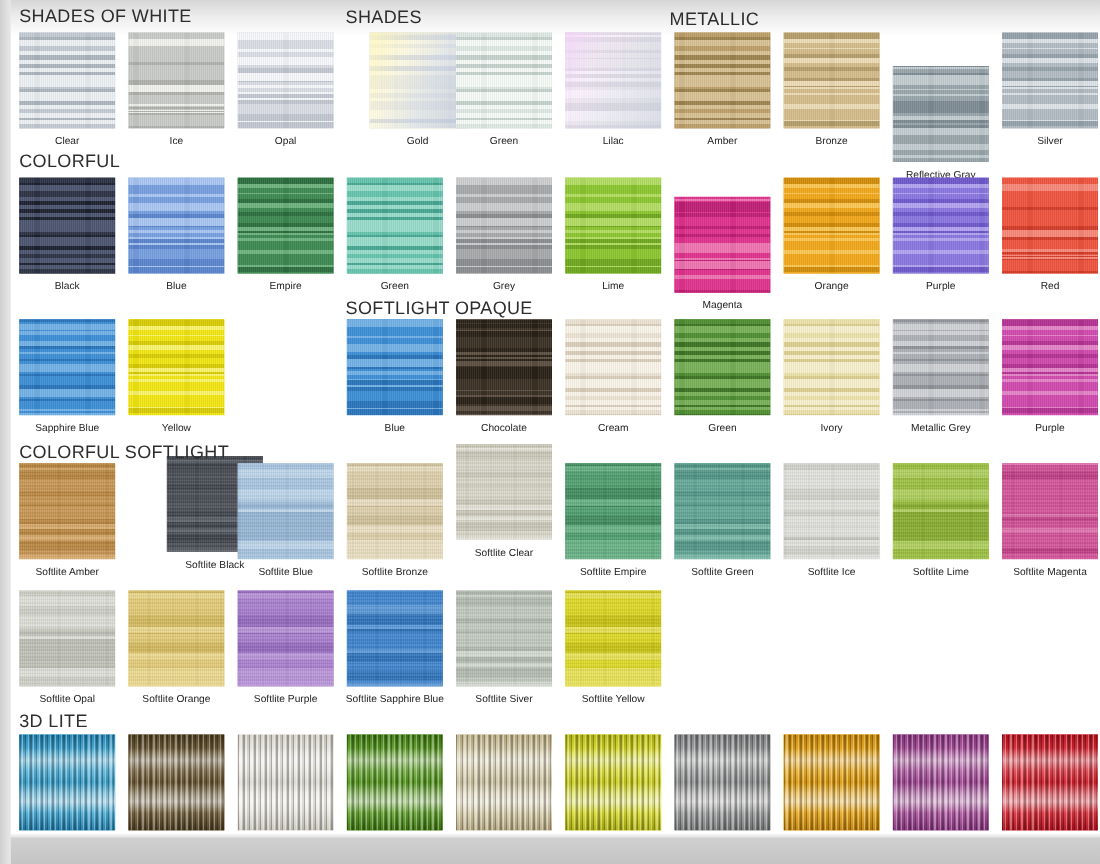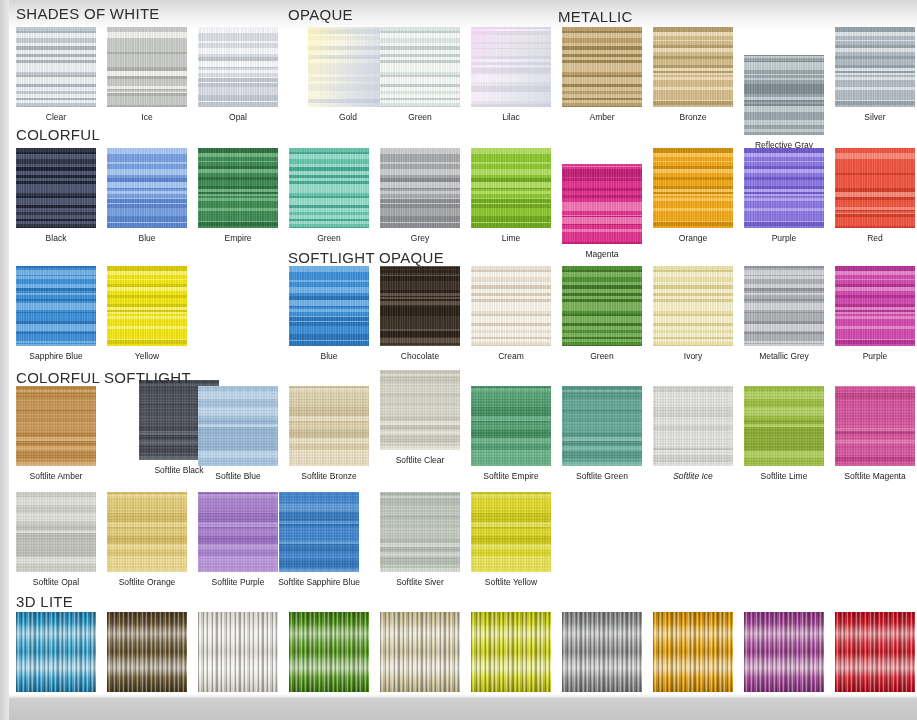--- a/index.html
+++ b/index.html
@@ -71,21 +71,21 @@
 </style>
 </head>
 <body>
 
 <div id="page">
   <div id="topfade"></div>
   <div id="gutter-left"></div>
   <div id="gutter-bottom"></div>
   <div id="headings-layer">
       <div class="heading" style="left: 16px; top: 5px;">SHADES OF WHITE</div>
-      <div class="heading" style="left: 288px; top: 6px;">OPAQUE</div>
+      <div class="heading" style="left: 288px; top: 6px;">SHADES</div>
       <div class="heading" style="left: 558px; top: 8px;">METALLIC</div>
       <div class="heading" style="left: 16px; top: 126px;">COLORFUL</div>
       <div class="heading" style="left: 288px; top: 249px;">SOFTLIGHT OPAQUE</div>
       <div class="heading" style="left: 16px; top: 369px;">COLORFUL SOFTLIGHT</div>
       <div class="heading" style="left: 16px; top: 593px;">3D LITE</div>
     </div>
   <div id="swatch-layer">
       <div class="swatch-cell" style="left: 16px; top: 27px;">
         <div class="swatch" title="SHADES OF WHITE — Clear" style="background-color: rgb(196, 203, 211);">
           <div class="tex" style="background-image: repeating-linear-gradient(to right, rgba(255, 255, 255, 0.07) 0px, rgba(255, 255, 255, 0.07) 0.765px, rgba(0, 0, 0, 0.05) 0.765px, rgba(0, 0, 0, 0.05) 1.7px), linear-gradient(rgb(196, 203, 211) 0%, rgb(196, 203, 211) 3.71%, rgb(196, 203, 211) 3.71%, rgb(196, 203, 211) 5.18%, rgb(174, 182, 191) 5.18%, rgb(174, 182, 191) 7.56%, rgb(238, 241, 244) 7.56%, rgb(238, 241, 244) 12.23%, rgb(238, 241, 244) 12.23%, rgb(238, 241, 244) 14.14%, rgb(196, 203, 211) 14.14%, rgb(196, 203, 211) 18.62%, rgb(196, 203, 211) 18.62%, rgb(196, 203, 211) 19.71%, rgb(238, 241, 244) 19.71%, rgb(238, 241, 244) 24.02%, rgb(174, 182, 191) 24.02%, rgb(174, 182, 191) 28.55%, rgb(238, 241, 244) 28.55%, rgb(238, 241, 244) 32.02%, rgb(238, 241, 244) 32.02%, rgb(238, 241, 244) 33.2%, rgb(174, 182, 191) 33.2%, rgb(174, 182, 191) 37.24%, rgb(238, 241, 244) 37.24%, rgb(238, 241, 244) 41.54%, rgb(174, 182, 191) 41.54%, rgb(174, 182, 191) 44.54%, rgb(238, 241, 244) 44.54%, rgb(238, 241, 244) 49.06%, rgb(238, 241, 244) 49.06%, rgb(238, 241, 244) 54.15%, rgb(238, 241, 244) 54.15%, rgb(238, 241, 244) 56.43%, rgb(196, 203, 211) 56.43%, rgb(196, 203, 211) 59.38%, rgb(174, 182, 191) 59.38%, rgb(174, 182, 191) 62.22%, rgb(238, 241, 244) 62.22%, rgb(238, 241, 244) 67.23%, rgb(238, 241, 244) 67.23%, rgb(238, 241, 244) 68.07%, rgb(238, 241, 244) 68.07%, rgb(238, 241, 244) 71.63%, rgb(174, 182, 191) 71.63%, rgb(174, 182, 191) 75.33%, rgb(238, 241, 244) 75.33%, rgb(238, 241, 244) 79.52%, rgb(196, 203, 211) 79.52%, rgb(196, 203, 211) 83.74%, rgb(238, 241, 244) 83.74%, rgb(238, 241, 244) 88.1%, rgb(238, 241, 244) 88.1%, rgb(238, 241, 244) 89.1%, rgb(174, 182, 191) 89.1%, rgb(174, 182, 191) 90.95%, rgb(238, 241, 244) 90.95%, rgb(238, 241, 244) 94.92%, rgb(196, 203, 211) 94.92%, rgb(196, 203, 211) 96.68%, rgb(196, 203, 211) 96.68%, rgb(196, 203, 211) 99.11%, rgb(174, 182, 191) 99.11%, rgb(174, 182, 191) 100%);"></div>
@@ -295,21 +295,21 @@
           <div class="tex" style="background-image: repeating-linear-gradient(to right, rgba(255, 255, 255, 0.055) 0px, rgba(255, 255, 255, 0.055) 0.72px, rgba(0, 0, 0, 0.043) 0.72px, rgba(0, 0, 0, 0.043) 1.6px), repeating-linear-gradient(rgba(255, 255, 255, 0.07) 0px, rgba(255, 255, 255, 0.07) 1.4px, rgba(0, 0, 0, 0.035) 1.4px, rgba(0, 0, 0, 0.035) 2.8px), linear-gradient(rgb(63, 138, 93) 0%, rgb(63, 138, 93) 3.12%, rgb(103, 177, 133) 3.12%, rgb(103, 177, 133) 7.67%, rgb(79, 158, 111) 7.67%, rgb(79, 158, 111) 17.1%, rgb(79, 158, 111) 17.1%, rgb(79, 158, 111) 25.94%, rgb(63, 138, 93) 25.94%, rgb(63, 138, 93) 32.53%, rgb(63, 138, 93) 32.53%, rgb(63, 138, 93) 37.62%, rgb(103, 177, 133) 37.62%, rgb(103, 177, 133) 44.11%, rgb(63, 138, 93) 44.11%, rgb(63, 138, 93) 45.64%, rgb(79, 158, 111) 45.64%, rgb(79, 158, 111) 55.31%, rgb(63, 138, 93) 55.31%, rgb(63, 138, 93) 63.36%, rgb(63, 138, 93) 63.36%, rgb(63, 138, 93) 64.75%, rgb(103, 177, 133) 64.75%, rgb(103, 177, 133) 72.93%, rgb(79, 158, 111) 72.93%, rgb(79, 158, 111) 80.44%, rgb(103, 177, 133) 80.44%, rgb(103, 177, 133) 89.62%, rgb(103, 177, 133) 89.62%, rgb(103, 177, 133) 93.22%, rgb(103, 177, 133) 93.22%, rgb(103, 177, 133) 100%);"></div>
         </div>
         <div class="caption wide">Softlite Empire</div>
       </div>
       <div class="swatch-cell" style="left: 562px; top: 386px;">
         <div class="swatch" title="COLORFUL SOFTLIGHT — Softlite Green" style="background-color: rgb(99, 168, 151);">
           <div class="tex" style="background-image: repeating-linear-gradient(to right, rgba(255, 255, 255, 0.055) 0px, rgba(255, 255, 255, 0.055) 0.72px, rgba(0, 0, 0, 0.043) 0.72px, rgba(0, 0, 0, 0.043) 1.6px), repeating-linear-gradient(rgba(255, 255, 255, 0.07) 0px, rgba(255, 255, 255, 0.07) 1.4px, rgba(0, 0, 0, 0.035) 1.4px, rgba(0, 0, 0, 0.035) 2.8px), linear-gradient(rgb(81, 149, 133) 0%, rgb(81, 149, 133) 4.6%, rgb(123, 186, 169) 4.6%, rgb(123, 186, 169) 7.22%, rgb(81, 149, 133) 7.22%, rgb(81, 149, 133) 16.07%, rgb(99, 168, 151) 16.07%, rgb(99, 168, 151) 17.16%, rgb(99, 168, 151) 17.16%, rgb(99, 168, 151) 23.9%, rgb(99, 168, 151) 23.9%, rgb(99, 168, 151) 28.86%, rgb(81, 149, 133) 28.86%, rgb(81, 149, 133) 34.35%, rgb(99, 168, 151) 34.35%, rgb(99, 168, 151) 42.14%, rgb(81, 149, 133) 42.14%, rgb(81, 149, 133) 44.11%, rgb(99, 168, 151) 44.11%, rgb(99, 168, 151) 46.92%, rgb(99, 168, 151) 46.92%, rgb(99, 168, 151) 55.67%, rgb(99, 168, 151) 55.67%, rgb(99, 168, 151) 58.57%, rgb(81, 149, 133) 58.57%, rgb(81, 149, 133) 63.62%, rgb(123, 186, 169) 63.62%, rgb(123, 186, 169) 67.24%, rgb(123, 186, 169) 67.24%, rgb(123, 186, 169) 68.99%, rgb(81, 149, 133) 68.99%, rgb(81, 149, 133) 75.19%, rgb(123, 186, 169) 75.19%, rgb(123, 186, 169) 79.61%, rgb(99, 168, 151) 79.61%, rgb(99, 168, 151) 81.13%, rgb(81, 149, 133) 81.13%, rgb(81, 149, 133) 90.4%, rgb(99, 168, 151) 90.4%, rgb(99, 168, 151) 95.53%, rgb(123, 186, 169) 95.53%, rgb(123, 186, 169) 100%);"></div>
         </div>
         <div class="caption">Softlite Green</div>
       </div>
-      <div class="swatch-cell" style="left: 653px; top: 386px; font-style: italic;">
+      <div class="swatch-cell" style="left: 653px; top: 386px;">
         <div class="swatch" title="COLORFUL SOFTLIGHT — Softlite Ice" style="background-color: rgb(211, 212, 206);">
           <div class="tex" style="background-image: repeating-linear-gradient(to right, rgba(255, 255, 255, 0.055) 0px, rgba(255, 255, 255, 0.055) 0.72px, rgba(0, 0, 0, 0.043) 0.72px, rgba(0, 0, 0, 0.043) 1.6px), repeating-linear-gradient(rgba(255, 255, 255, 0.07) 0px, rgba(255, 255, 255, 0.07) 1.4px, rgba(0, 0, 0, 0.035) 1.4px, rgba(0, 0, 0, 0.035) 2.8px), linear-gradient(rgb(211, 212, 206) 0%, rgb(211, 212, 206) 7.55%, rgb(226, 227, 222) 7.55%, rgb(226, 227, 222) 15.3%, rgb(226, 227, 222) 15.3%, rgb(226, 227, 222) 23.02%, rgb(226, 227, 222) 23.02%, rgb(226, 227, 222) 26.58%, rgb(211, 212, 206) 26.58%, rgb(211, 212, 206) 33.65%, rgb(211, 212, 206) 33.65%, rgb(211, 212, 206) 38.33%, rgb(226, 227, 222) 38.33%, rgb(226, 227, 222) 41.83%, rgb(226, 227, 222) 41.83%, rgb(226, 227, 222) 44.13%, rgb(226, 227, 222) 44.13%, rgb(226, 227, 222) 48.69%, rgb(211, 212, 206) 48.69%, rgb(211, 212, 206) 50.04%, rgb(211, 212, 206) 50.04%, rgb(211, 212, 206) 55.5%, rgb(226, 227, 222) 55.5%, rgb(226, 227, 222) 56.84%, rgb(226, 227, 222) 56.84%, rgb(226, 227, 222) 65.96%, rgb(211, 212, 206) 65.96%, rgb(211, 212, 206) 67.49%, rgb(226, 227, 222) 67.49%, rgb(226, 227, 222) 74.55%, rgb(226, 227, 222) 74.55%, rgb(226, 227, 222) 77.34%, rgb(195, 196, 189) 77.34%, rgb(195, 196, 189) 79.86%, rgb(226, 227, 222) 79.86%, rgb(226, 227, 222) 86.55%, rgb(211, 212, 206) 86.55%, rgb(211, 212, 206) 89.94%, rgb(211, 212, 206) 89.94%, rgb(211, 212, 206) 92.36%, rgb(211, 212, 206) 92.36%, rgb(211, 212, 206) 95.59%, rgb(226, 227, 222) 95.59%, rgb(226, 227, 222) 100%);"></div>
         </div>
         <div class="caption">Softlite Ice</div>
       </div>
       <div class="swatch-cell" style="left: 744px; top: 386px;">
         <div class="swatch" title="COLORFUL SOFTLIGHT — Softlite Lime" style="background-color: rgb(155, 192, 64);">
           <div class="tex" style="background-image: repeating-linear-gradient(to right, rgba(255, 255, 255, 0.055) 0px, rgba(255, 255, 255, 0.055) 0.72px, rgba(0, 0, 0, 0.043) 0.72px, rgba(0, 0, 0, 0.043) 1.6px), repeating-linear-gradient(rgba(255, 255, 255, 0.07) 0px, rgba(255, 255, 255, 0.07) 1.4px, rgba(0, 0, 0, 0.035) 1.4px, rgba(0, 0, 0, 0.035) 2.8px), linear-gradient(rgb(155, 192, 64) 0%, rgb(155, 192, 64) 6.07%, rgb(175, 207, 94) 6.07%, rgb(175, 207, 94) 15.76%, rgb(155, 192, 64) 15.76%, rgb(155, 192, 64) 24.04%, rgb(155, 192, 64) 24.04%, rgb(155, 192, 64) 26.37%, rgb(175, 207, 94) 26.37%, rgb(175, 207, 94) 33.28%, rgb(175, 207, 94) 33.28%, rgb(175, 207, 94) 38.09%, rgb(155, 192, 64) 38.09%, rgb(155, 192, 64) 42.59%, rgb(136, 172, 47) 42.59%, rgb(136, 172, 47) 47.64%, rgb(175, 207, 94) 47.64%, rgb(175, 207, 94) 50.9%, rgb(136, 172, 47) 50.9%, rgb(136, 172, 47) 57.48%, rgb(136, 172, 47) 57.48%, rgb(136, 172, 47) 64.58%, rgb(136, 172, 47) 64.58%, rgb(136, 172, 47) 71.21%, rgb(136, 172, 47) 71.21%, rgb(136, 172, 47) 73.79%, rgb(136, 172, 47) 73.79%, rgb(136, 172, 47) 80.87%, rgb(175, 207, 94) 80.87%, rgb(175, 207, 94) 89.77%, rgb(155, 192, 64) 89.77%, rgb(155, 192, 64) 94.27%, rgb(155, 192, 64) 94.27%, rgb(155, 192, 64) 100%);"></div>
         </div>
         <div class="caption">Softlite Lime</div>
@@ -331,21 +331,21 @@
           <div class="tex" style="background-image: repeating-linear-gradient(to right, rgba(255, 255, 255, 0.055) 0px, rgba(255, 255, 255, 0.055) 0.72px, rgba(0, 0, 0, 0.043) 0.72px, rgba(0, 0, 0, 0.043) 1.6px), repeating-linear-gradient(rgba(255, 255, 255, 0.07) 0px, rgba(255, 255, 255, 0.07) 1.4px, rgba(0, 0, 0, 0.035) 1.4px, rgba(0, 0, 0, 0.035) 2.8px), linear-gradient(rgb(212, 186, 96) 0%, rgb(212, 186, 96) 3.12%, rgb(236, 217, 143) 3.12%, rgb(236, 217, 143) 7.67%, rgb(226, 202, 118) 7.67%, rgb(226, 202, 118) 17.1%, rgb(226, 202, 118) 17.1%, rgb(226, 202, 118) 25.94%, rgb(212, 186, 96) 25.94%, rgb(212, 186, 96) 32.53%, rgb(212, 186, 96) 32.53%, rgb(212, 186, 96) 37.62%, rgb(236, 217, 143) 37.62%, rgb(236, 217, 143) 44.11%, rgb(212, 186, 96) 44.11%, rgb(212, 186, 96) 45.64%, rgb(226, 202, 118) 45.64%, rgb(226, 202, 118) 55.31%, rgb(212, 186, 96) 55.31%, rgb(212, 186, 96) 63.36%, rgb(212, 186, 96) 63.36%, rgb(212, 186, 96) 64.75%, rgb(236, 217, 143) 64.75%, rgb(236, 217, 143) 72.93%, rgb(226, 202, 118) 72.93%, rgb(226, 202, 118) 80.44%, rgb(236, 217, 143) 80.44%, rgb(236, 217, 143) 89.62%, rgb(236, 217, 143) 89.62%, rgb(236, 217, 143) 93.22%, rgb(236, 217, 143) 93.22%, rgb(236, 217, 143) 100%);"></div>
         </div>
         <div class="caption wide">Softlite Orange</div>
       </div>
       <div class="swatch-cell" style="left: 198px; top: 492px;">
         <div class="swatch" title="COLORFUL SOFTLIGHT — Softlite Purple" style="background-color: rgb(168, 127, 206);">
           <div class="tex" style="background-image: repeating-linear-gradient(to right, rgba(255, 255, 255, 0.055) 0px, rgba(255, 255, 255, 0.055) 0.72px, rgba(0, 0, 0, 0.043) 0.72px, rgba(0, 0, 0, 0.043) 1.6px), repeating-linear-gradient(rgba(255, 255, 255, 0.07) 0px, rgba(255, 255, 255, 0.07) 1.4px, rgba(0, 0, 0, 0.035) 1.4px, rgba(0, 0, 0, 0.035) 2.8px), linear-gradient(rgb(150, 107, 190) 0%, rgb(150, 107, 190) 3.12%, rgb(185, 149, 217) 3.12%, rgb(185, 149, 217) 7.67%, rgb(168, 127, 206) 7.67%, rgb(168, 127, 206) 17.1%, rgb(168, 127, 206) 17.1%, rgb(168, 127, 206) 25.94%, rgb(150, 107, 190) 25.94%, rgb(150, 107, 190) 32.53%, rgb(150, 107, 190) 32.53%, rgb(150, 107, 190) 37.62%, rgb(185, 149, 217) 37.62%, rgb(185, 149, 217) 44.11%, rgb(150, 107, 190) 44.11%, rgb(150, 107, 190) 45.64%, rgb(168, 127, 206) 45.64%, rgb(168, 127, 206) 55.31%, rgb(150, 107, 190) 55.31%, rgb(150, 107, 190) 63.36%, rgb(150, 107, 190) 63.36%, rgb(150, 107, 190) 64.75%, rgb(185, 149, 217) 64.75%, rgb(185, 149, 217) 72.93%, rgb(168, 127, 206) 72.93%, rgb(168, 127, 206) 80.44%, rgb(185, 149, 217) 80.44%, rgb(185, 149, 217) 89.62%, rgb(185, 149, 217) 89.62%, rgb(185, 149, 217) 93.22%, rgb(185, 149, 217) 93.22%, rgb(185, 149, 217) 100%);"></div>
         </div>
         <div class="caption wide">Softlite Purple</div>
       </div>
-      <div class="swatch-cell" style="left: 279px; top: 492px;">
+      <div class="swatch-cell" style="left: 289px; top: 492px;">
         <div class="swatch" title="COLORFUL SOFTLIGHT — Softlite Sapphire Blue" style="background-color: rgb(63, 132, 205);">
           <div class="tex" style="background-image: repeating-linear-gradient(to right, rgba(255, 255, 255, 0.055) 0px, rgba(255, 255, 255, 0.055) 0.72px, rgba(0, 0, 0, 0.043) 0.72px, rgba(0, 0, 0, 0.043) 1.6px), repeating-linear-gradient(rgba(255, 255, 255, 0.07) 0px, rgba(255, 255, 255, 0.07) 1.4px, rgba(0, 0, 0, 0.035) 1.4px, rgba(0, 0, 0, 0.035) 2.8px), linear-gradient(rgb(63, 132, 205) 0%, rgb(63, 132, 205) 1.78%, rgb(63, 132, 205) 1.78%, rgb(63, 132, 205) 10.88%, rgb(63, 132, 205) 10.88%, rgb(63, 132, 205) 15.3%, rgb(91, 153, 216) 15.3%, rgb(91, 153, 216) 24.45%, rgb(47, 115, 186) 24.45%, rgb(47, 115, 186) 29.9%, rgb(47, 115, 186) 29.9%, rgb(47, 115, 186) 35.97%, rgb(91, 153, 216) 35.97%, rgb(91, 153, 216) 40.42%, rgb(47, 115, 186) 40.42%, rgb(47, 115, 186) 43.14%, rgb(63, 132, 205) 43.14%, rgb(63, 132, 205) 52.78%, rgb(63, 132, 205) 52.78%, rgb(63, 132, 205) 61.44%, rgb(91, 153, 216) 61.44%, rgb(91, 153, 216) 65.34%, rgb(47, 115, 186) 65.34%, rgb(47, 115, 186) 74.46%, rgb(63, 132, 205) 74.46%, rgb(63, 132, 205) 81.25%, rgb(63, 132, 205) 81.25%, rgb(63, 132, 205) 84.25%, rgb(47, 115, 186) 84.25%, rgb(47, 115, 186) 91.78%, rgb(47, 115, 186) 91.78%, rgb(47, 115, 186) 93.61%, rgb(63, 132, 205) 93.61%, rgb(63, 132, 205) 96.62%, rgb(91, 153, 216) 96.62%, rgb(91, 153, 216) 100%);"></div>
         </div>
         <div class="caption wide">Softlite Sapphire Blue</div>
       </div>
       <div class="swatch-cell" style="left: 380px; top: 492px;">
         <div class="swatch" title="COLORFUL SOFTLIGHT — Softlite Siver" style="background-color: rgb(195, 202, 192);">
           <div class="tex" style="background-image: repeating-linear-gradient(to right, rgba(255, 255, 255, 0.055) 0px, rgba(255, 255, 255, 0.055) 0.72px, rgba(0, 0, 0, 0.043) 0.72px, rgba(0, 0, 0, 0.043) 1.6px), repeating-linear-gradient(rgba(255, 255, 255, 0.07) 0px, rgba(255, 255, 255, 0.07) 1.4px, rgba(0, 0, 0, 0.035) 1.4px, rgba(0, 0, 0, 0.035) 2.8px), linear-gradient(rgb(178, 186, 176) 0%, rgb(178, 186, 176) 4.6%, rgb(211, 217, 209) 4.6%, rgb(211, 217, 209) 7.22%, rgb(178, 186, 176) 7.22%, rgb(178, 186, 176) 16.07%, rgb(195, 202, 192) 16.07%, rgb(195, 202, 192) 17.16%, rgb(195, 202, 192) 17.16%, rgb(195, 202, 192) 23.9%, rgb(195, 202, 192) 23.9%, rgb(195, 202, 192) 28.86%, rgb(178, 186, 176) 28.86%, rgb(178, 186, 176) 34.35%, rgb(195, 202, 192) 34.35%, rgb(195, 202, 192) 42.14%, rgb(178, 186, 176) 42.14%, rgb(178, 186, 176) 44.11%, rgb(195, 202, 192) 44.11%, rgb(195, 202, 192) 46.92%, rgb(195, 202, 192) 46.92%, rgb(195, 202, 192) 55.67%, rgb(195, 202, 192) 55.67%, rgb(195, 202, 192) 58.57%, rgb(178, 186, 176) 58.57%, rgb(178, 186, 176) 63.62%, rgb(211, 217, 209) 63.62%, rgb(211, 217, 209) 67.24%, rgb(211, 217, 209) 67.24%, rgb(211, 217, 209) 68.99%, rgb(178, 186, 176) 68.99%, rgb(178, 186, 176) 75.19%, rgb(211, 217, 209) 75.19%, rgb(211, 217, 209) 79.61%, rgb(195, 202, 192) 79.61%, rgb(195, 202, 192) 81.13%, rgb(178, 186, 176) 81.13%, rgb(178, 186, 176) 90.4%, rgb(195, 202, 192) 90.4%, rgb(195, 202, 192) 95.53%, rgb(211, 217, 209) 95.53%, rgb(211, 217, 209) 100%);"></div>
         </div>
         <div class="caption">Softlite Siver</div>

